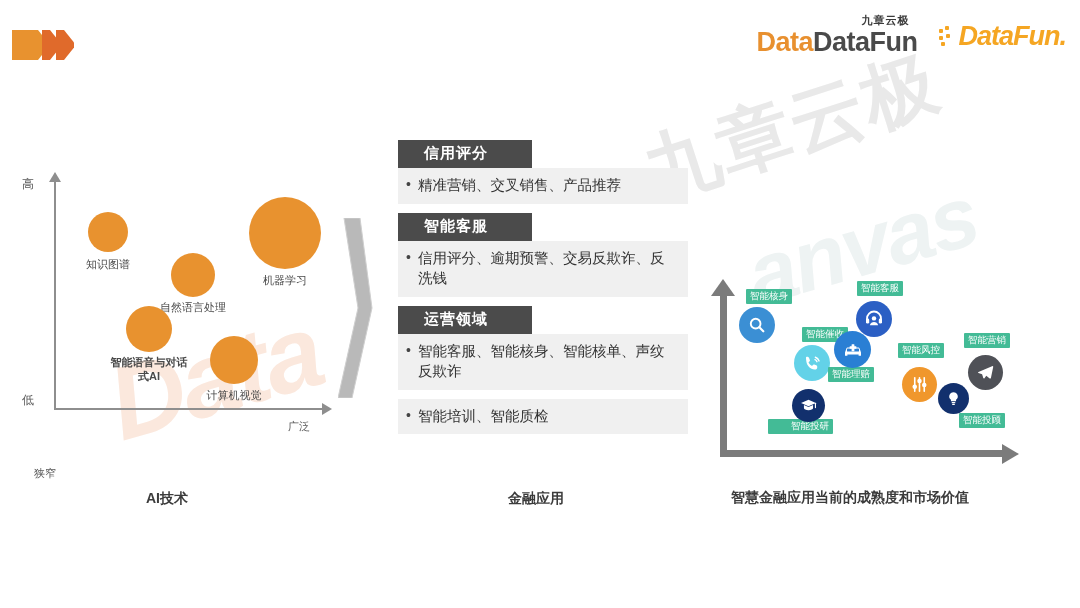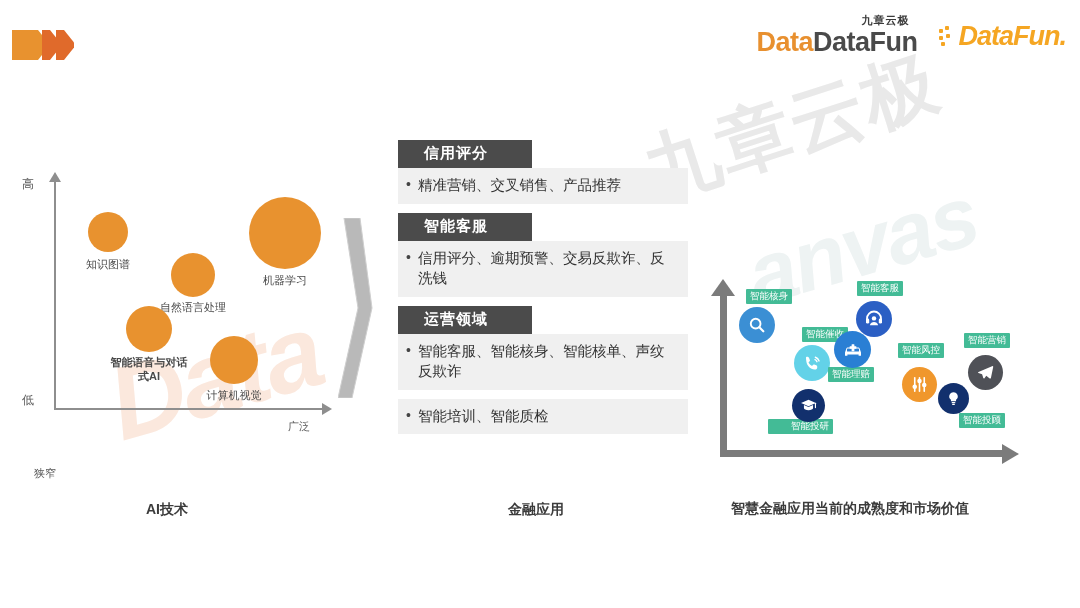--- a/index.html
+++ b/index.html
@@ -93,21 +93,21 @@
   .node .circ{
     position:absolute;border-radius:50%;display:flex;align-items:center;justify-content:center;
     color:#ffffff;
   }
   .tag{
     position:absolute;background:#43bb96;color:#ffffff;font-size:9.5px;
     padding:2px 4px 3px 4px;white-space:nowrap;line-height:1;border-radius:1px;
   }
 
   
-  .cap{position:absolute;font-size:14px;font-weight:bold;color:#3c3c3c;white-space:nowrap;margin-top:11px;}
+  .cap{position:absolute;font-size:14px;font-weight:bold;color:#3c3c3c;white-space:nowrap;}
   .cap-1{left:146px;top:490px;}
   .cap-2{left:508px;top:490px;}
   .cap-3{left:731px;top:489px;}
 </style>
 </head>
 <body>
 
 <div class="slide">
 
   <div class="wm wm-jz">九章云极</div>

